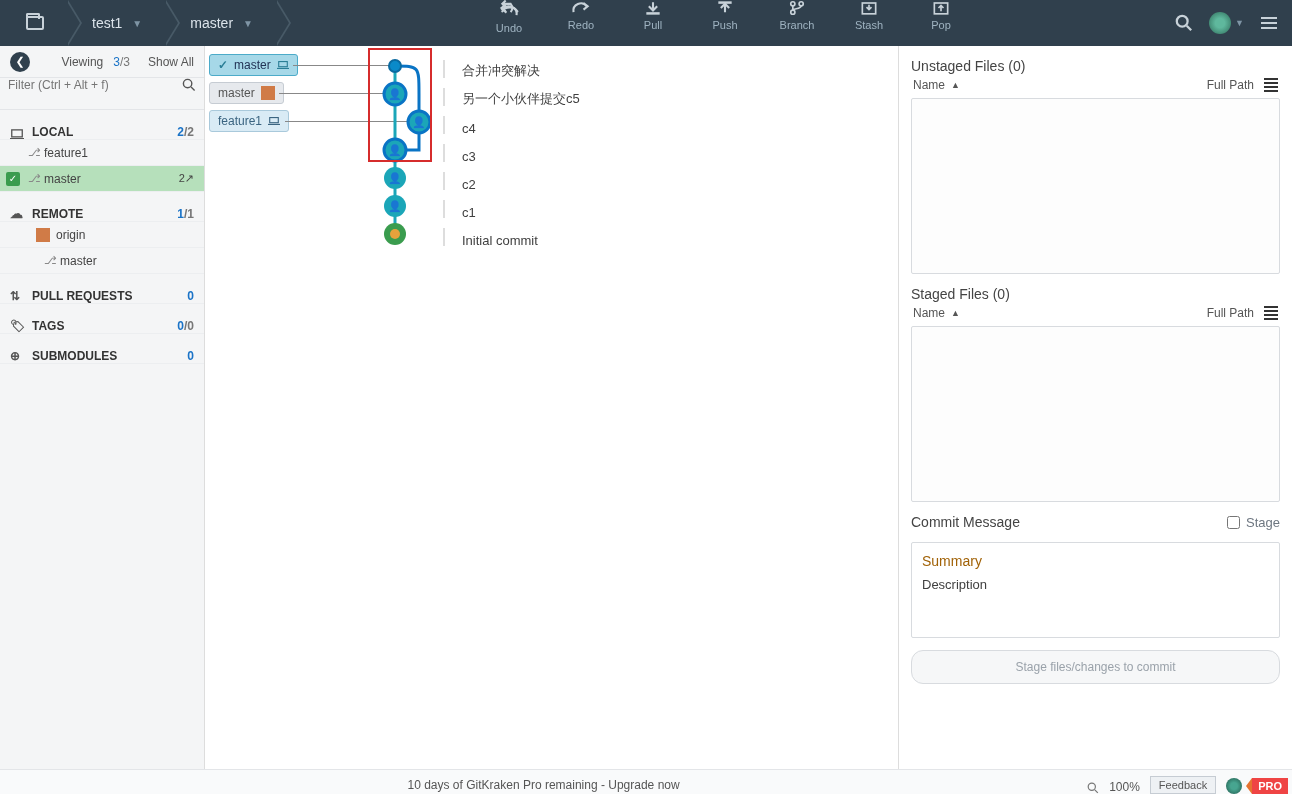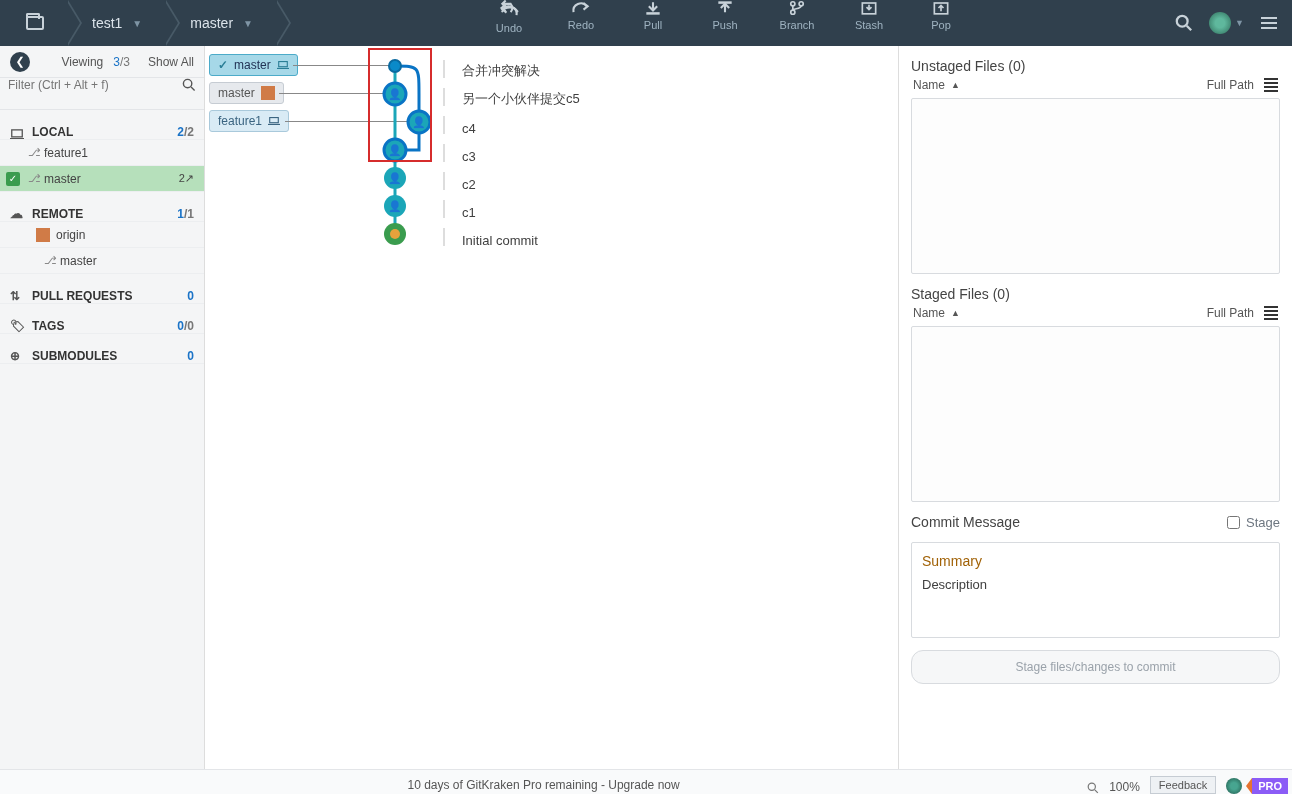--- a/index.html
+++ b/index.html
@@ -68,21 +68,21 @@
 .commit-title-row .amend-wrap { margin-left:auto; display:flex; align-items:center; gap:6px; font-size:13px; color:#6d7680; }
 .msg-input { border:1px solid #d8dbdf; border-radius:2px; padding:10px; height:96px; }
 .msg-input .summary { color:#a16207; font-size:14px; margin-bottom:8px; }
 .msg-input .desc { color:#404040; font-size:13px; }
 .stage-btn { height:34px; border:1px solid #d8dbdf; background:#f6f7f8; color:#9aa2aa; font-size:12px; display:flex; align-items:center; justify-content:center; border-radius:12px; }
 
 .statusbar { height:30px; border-top:1px solid #e3e5e8; display:flex; align-items:center; font-size:12px; color:#555; background:#f9fafb; }
 .statusbar .center { flex:1; text-align:center; }
 .statusbar .right { display:flex; align-items:flex-end; gap:10px; padding-right:4px; }
 .feedback-btn { border:1px solid #c6ccd3; padding:2px 8px; font-size:11px; background:#eef1f4; }
-.pro-badge { background:#8b5cf6; color:#fff; font-weight:700; font-size:11px; padding:2px 6px; position:relative; }
+.pro-badge { background:#ef4444; color:#fff; font-weight:700; font-size:11px; padding:2px 6px; position:relative; }
 .pro-badge::before { content:""; position:absolute; left:-6px; top:0; border-top:8px solid transparent; border-bottom:8px solid transparent; border-right:6px solid #e67330; }
 .kraken-mini { width:16px; height:16px; border-radius:50%; background:radial-gradient(circle,#47a590 30%,#1f5648); }
 </style>
 </head>
 <body>
 
 <div class="topbar">
   <div class="breadcrumb">
     <div class="chev">
       <div class="folder-icon"></div>

